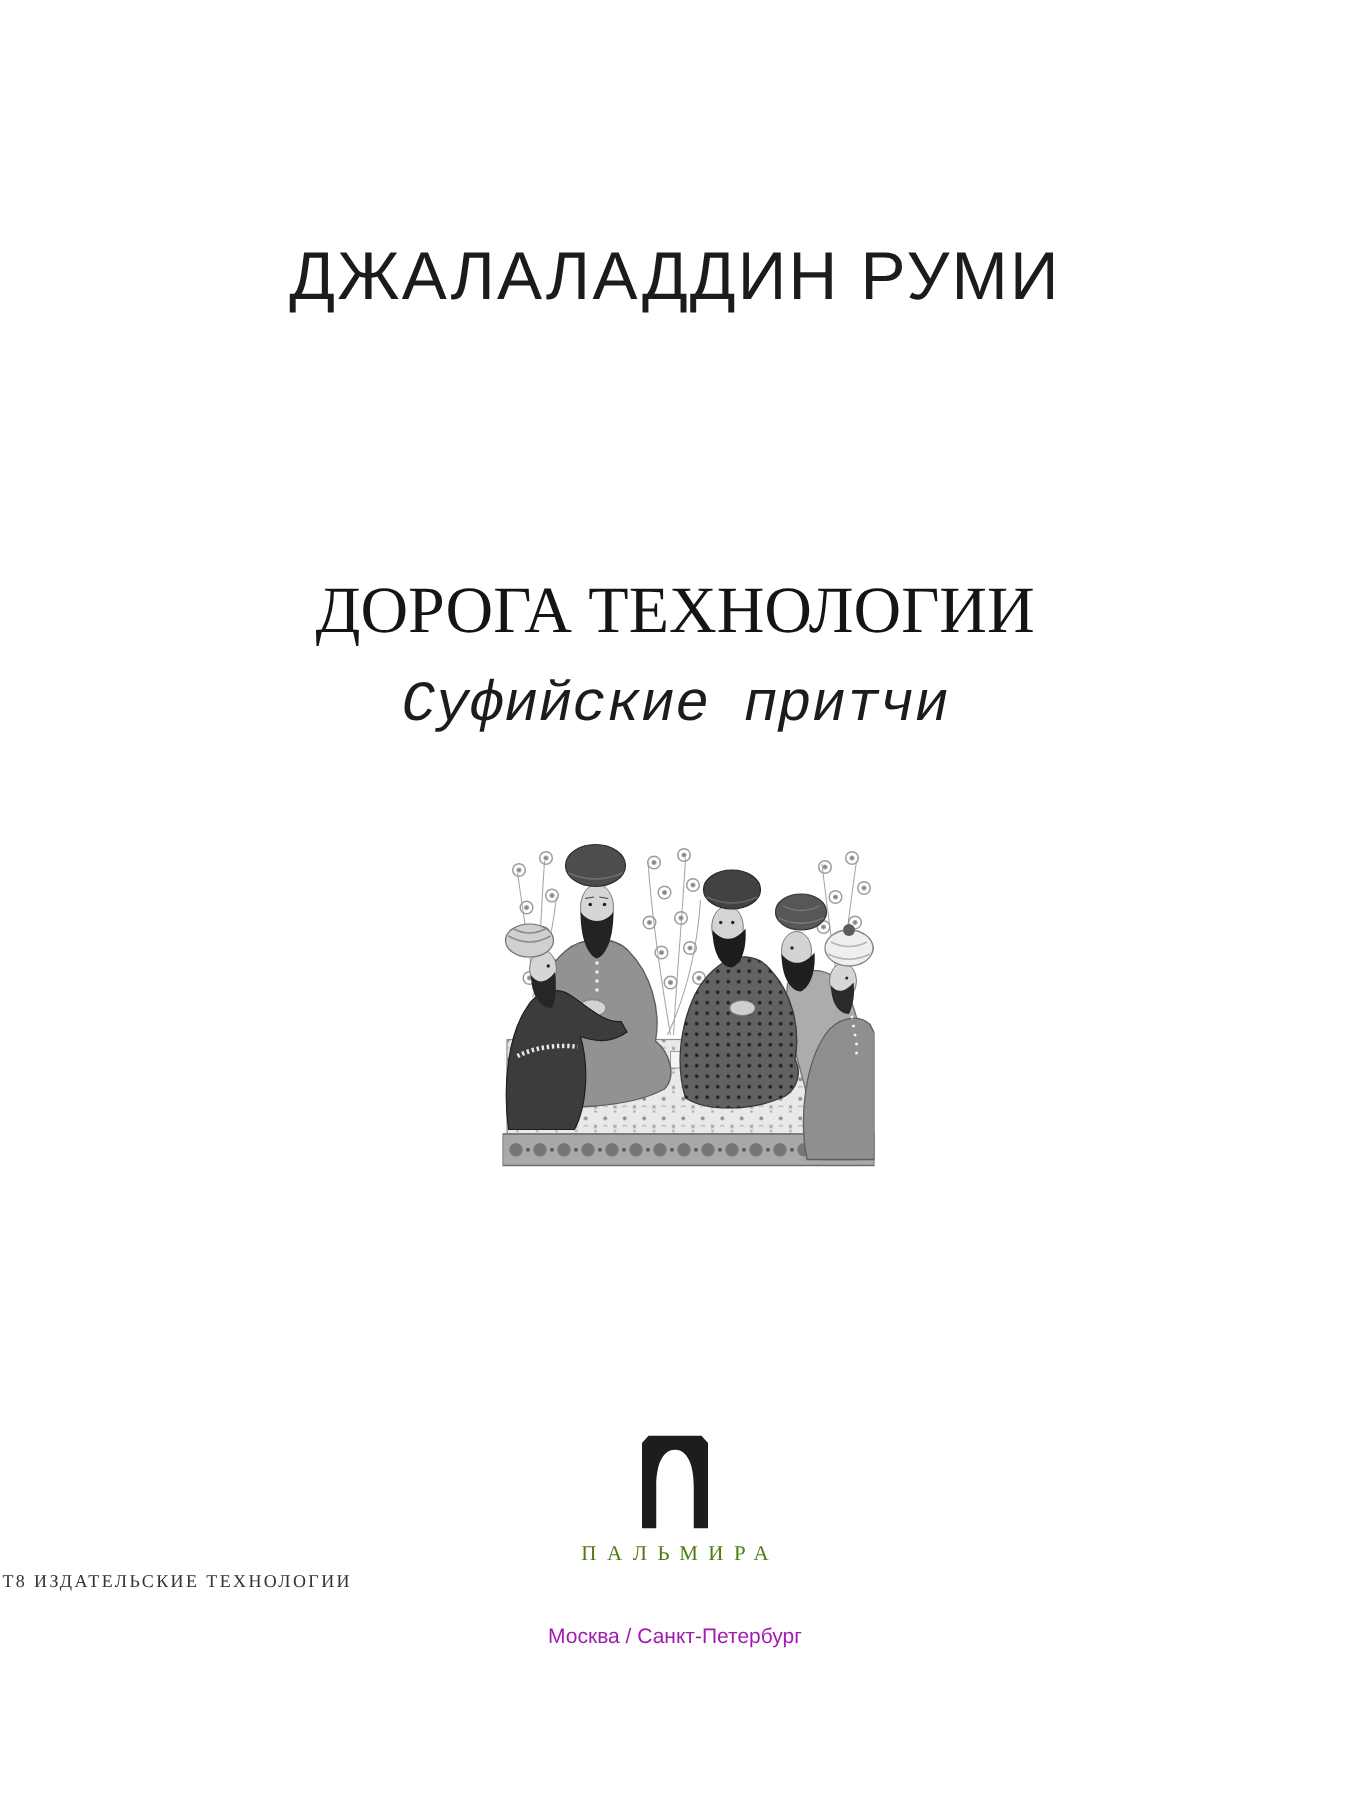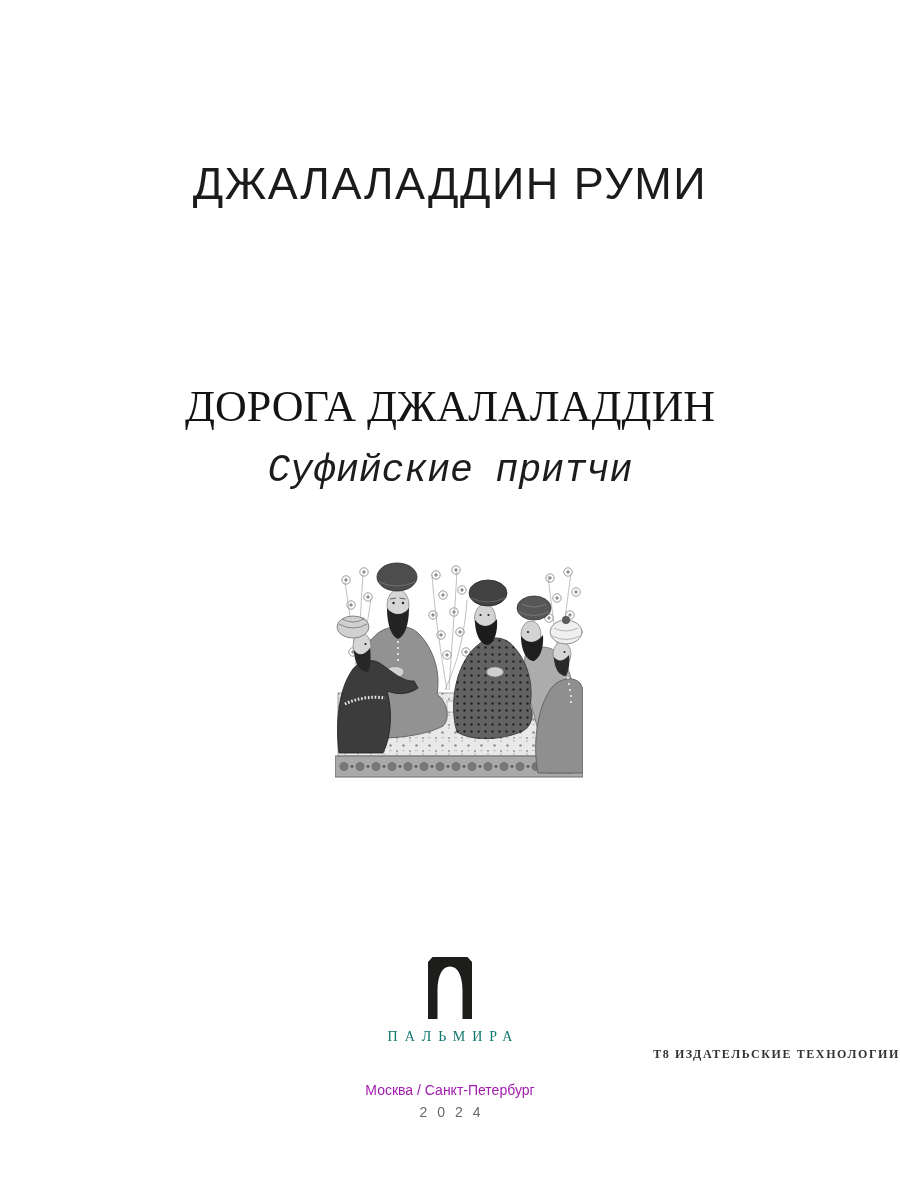--- a/index.html
+++ b/index.html
@@ -56,32 +56,31 @@
     width: 44px; height: 62px;
   }
   .publisher-name {
     position: absolute;
     top: 1029px; left: 0; right: 0;
     text-align: center;
     font-family: "Liberation Serif", serif;
     font-size: 14px;
     letter-spacing: 7px;
     text-indent: 7px;
-    color: #0f766e;
+    color: #4d7c0f;
   }
   .publisher-imprint {
     position: absolute;
     top: 1047px; left: 0; right: 0;
-    text-align: right;
+    text-align: left;
     font-family: "Liberation Serif", serif;
     font-size: 12px;
     letter-spacing: 1.6px;
     text-indent: 1.6px;
     color: #333333;
-    font-weight: bold;
   }
   .cities {
     position: absolute;
     top: 1082px; left: 0; right: 0;
     text-align: center;
     font-family: "Liberation Sans", sans-serif;
     font-size: 14px;
     color: #a21caf;
   }
   .year {
@@ -95,21 +94,21 @@
     color: #686868;
   }
 </style>
 </head>
 <body>
 
 <div class="page">
 
   <div class="author">ДЖАЛАЛАДДИН РУМИ</div>
 
-  <div class="book-title">ДОРОГА ДЖАЛАЛАДДИН</div>
+  <div class="book-title">ДОРОГА ТЕХНОЛОГИИ</div>
 
   <div class="book-subtitle">Суфийские притчи</div>
 
   <div class="illustration" title="Персидская миниатюра: пятеро мужчин в чалмах сидят на узорном ковре среди цветущих кустов">
     <svg width="248" height="218" viewBox="0 0 248 218" xmlns="http://www.w3.org/2000/svg">
       <defs>
         <pattern id="carpetPat" width="13" height="13" patternUnits="userSpaceOnUse">
           <circle cx="3.5" cy="3.5" r="1.3" fill="#8f8f8f"></circle>
           <path d="M9 8 l2 2 M11 8 l-2 2" stroke="#9a9a9a" stroke-width="0.8"></path>
           <circle cx="10" cy="12" r="0.8" fill="#a5a5a5"></circle>
@@ -277,15 +276,14 @@
   <div class="logo">
     <svg width="44" height="62" viewBox="0 0 44 62" xmlns="http://www.w3.org/2000/svg">
       <path fill-rule="evenodd" fill="#1d1d1b" d="M4.5 0 L39.5 0 L44 5 L44 62 L0 62 L0 5 Z
                M9.5 62 L9.5 34 C9.5 18 14.5 9.5 22 9.5 C29.5 9.5 34.5 18 34.5 34 L34.5 62 Z"></path>
     </svg>
   </div>
 
   <div class="publisher-name">ПАЛЬМИРА</div>
   <div class="publisher-imprint">Т8 ИЗДАТЕЛЬСКИЕ ТЕХНОЛОГИИ</div>
   <div class="cities">Москва / Санкт-Петербург</div>
-  <div class="year">2024</div>
 
 </div>
 
 </body></html>

